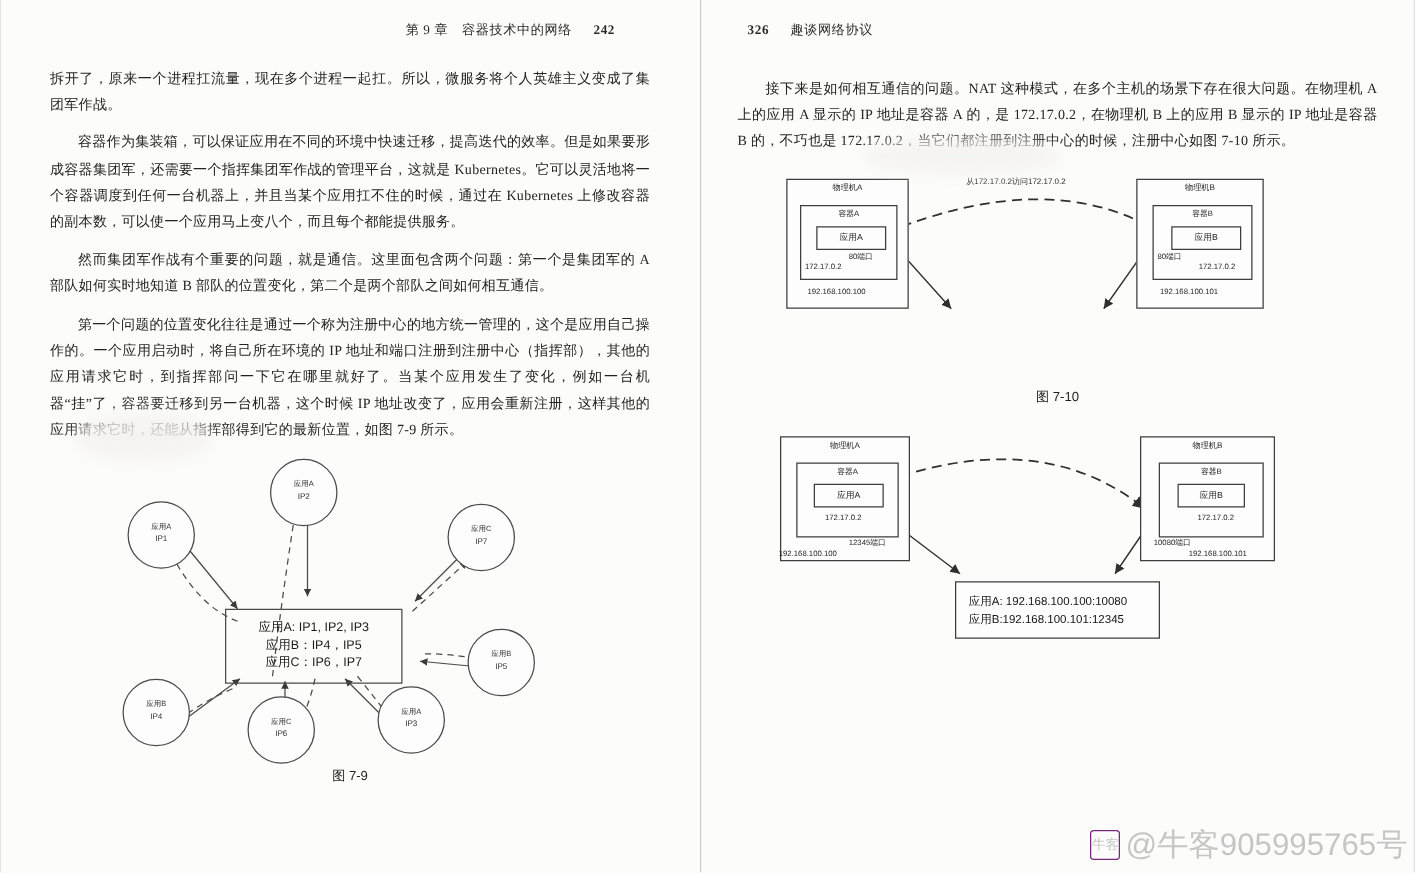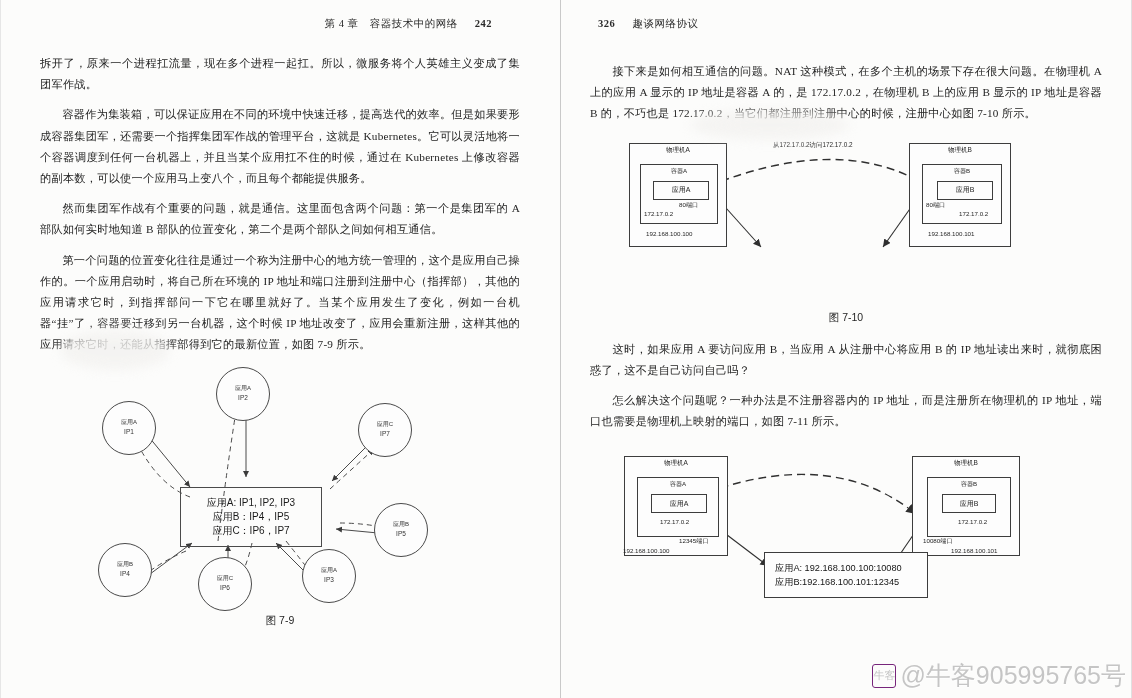--- a/index.html
+++ b/index.html
@@ -117,21 +117,21 @@
 </style>
 </head>
 <body>
 
 <div class="spread">
 
   <div class="page page-left">
     <div class="edge-left"></div>
 
     <div class="runhead right-align">
-      <span class="chap">第 4 章</span>
+      <span class="chap">第 9 章</span>
       <span>容器技术中的网络</span>
       <span class="pgno">242</span>
     </div>
 
     <div class="body">
       <p class="para">拆开了，原来一个进程扛流量，现在多个进程一起扛。所以，微服务将个人英雄主义变成了集团军作战。</p>
       <p class="para indent">容器作为集装箱，可以保证应用在不同的环境中快速迁移，提高迭代的效率。但是如果要形成容器集团军，还需要一个指挥集团军作战的管理平台，这就是 Kubernetes。它可以灵活地将一个容器调度到任何一台机器上，并且当某个应用扛不住的时候，通过在 Kubernetes 上修改容器的副本数，可以使一个应用马上变八个，而且每个都能提供服务。</p>
       <p class="para indent">然而集团军作战有个重要的问题，就是通信。这里面包含两个问题：第一个是集团军的 A 部队如何实时地知道 B 部队的位置变化，第二个是两个部队之间如何相互通信。</p>
       <p class="para indent">第一个问题的位置变化往往是通过一个称为注册中心的地方统一管理的，这个是应用自己操作的。一个应用启动时，将自己所在环境的 IP 地址和端口注册到注册中心（指挥部），其他的应用请求它时，到指挥部问一下它在哪里就好了。当某个应用发生了变化，例如一台机器“挂”了，容器要迁移到另一台机器，这个时候 IP 地址改变了，应用会重新注册，这样其他的应用请求它时，还能从指挥部得到它的最新位置，如图 7-9 所示。</p>
     </div>
@@ -250,24 +250,20 @@
           </div>
           <div class="tiny" style="left:3px;top:36px;">80端口</div>
           <div class="tiny" style="left:36px;top:45px;">172.17.0.2</div>
         </div>
         <div class="tiny" style="left:18px;top:86px;">192.168.100.101</div>
       </div>
 
     </div>
     <div class="figcap" style="margin-top:2px;">图 7-10</div>
 
-    <div class="body" style="margin-top:14px;">
-      <p class="para indent">这时，如果应用 A 要访问应用 B，当应用 A 从注册中心将应用 B 的 IP 地址读出来时，就彻底困惑了，这不是自己访问自己吗？</p>
-      <p class="para indent">怎么解决这个问题呢？一种办法是不注册容器内的 IP 地址，而是注册所在物理机的 IP 地址，端口也需要是物理机上映射的端口，如图 7-11 所示。</p>
-    </div>
 
     <div class="hostfig" id="fig711" style="width:460px;height:170px;margin-top:12px;">
       <svg width="460" height="170" viewBox="0 0 460 170">
         <defs>
           <marker id="ah3" markerWidth="8" markerHeight="8" refX="7" refY="3.5" orient="auto">
             <path d="M0,0 L7,3.5 L0,7 z" fill="#2f2f2f"></path>
           </marker>
         </defs>
         <path d="M92,48 Q218,4 300,70" stroke="#2f2f2f" stroke-width="1.4" fill="none" stroke-dasharray="8,5" marker-end="url(#ah3)"></path>
         <path d="M94,78 L152,122" stroke="#2f2f2f" stroke-width="1.1" fill="none" marker-end="url(#ah3)"></path>
@@ -293,21 +289,21 @@
           <div class="cap">容器B</div>
           <div class="appbox" style="left:14px;top:16px;width:52px;height:17px;">
             <span>应用B</span>
           </div>
           <div class="tiny" style="left:30px;top:40px;">172.17.0.2</div>
         </div>
         <div class="tiny" style="left:10px;top:80px;">10080端口</div>
         <div class="tiny" style="left:38px;top:90px;">192.168.100.101</div>
       </div>
 
-      <div class="regbox" style="left:148px;top:108px;width:164px;height:46px;padding-left:10px;">
+      <div class="regbox" style="left:148px;top:128px;width:164px;height:46px;padding-left:10px;">
         <span>应用A: 192.168.100.100:10080</span>
         <span>应用B:192.168.100.101:12345</span>
       </div>
     </div>
   </div>
 
   <div class="gutter"></div>
 </div>
 
 <div class="blotch" style="left:60px;top:330px;width:110px;height:40px;"></div>

